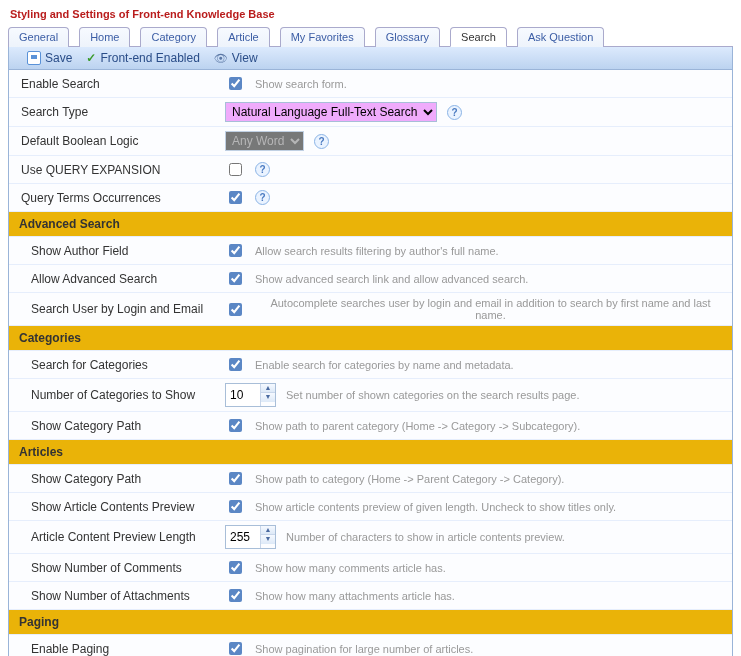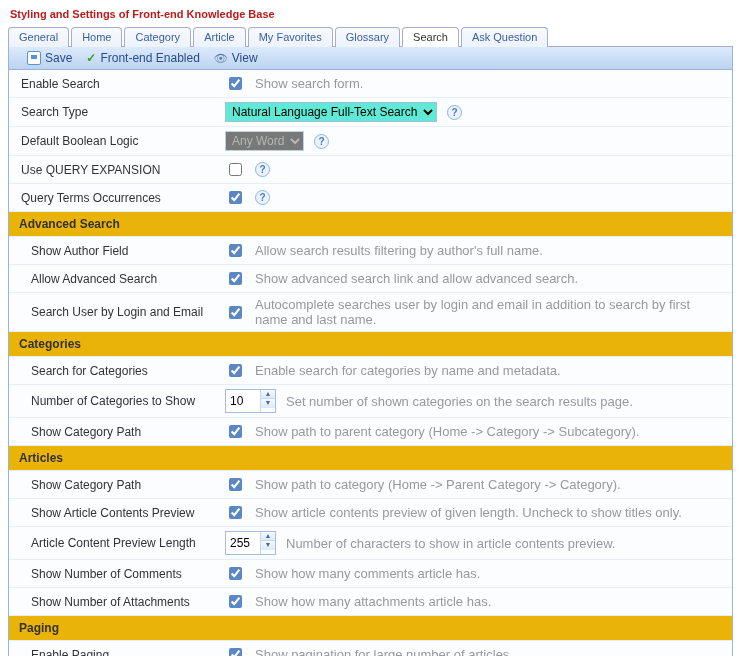--- a/index.html
+++ b/index.html
@@ -21,21 +21,21 @@
     display: flex;
     border-bottom: 1px solid #aac;
     margin-bottom: 0;
   }
   .tab {
     padding: 3px 10px;
     border: 1px solid #aac;
     border-bottom: none;
     background: linear-gradient(#f7faff, #edf3fb);
     color: #3b5da5;
-    margin-right: 2px;
+    margin-right: 10px;
     border-radius: 4px 4px 0 0;
     cursor: pointer;
     position: relative;
     top: 1px;
     font-size: 11px;
   }
   .tab.active {
     background: #fff;
     color: #333;
     border-bottom: 1px solid #fff;
@@ -84,37 +84,37 @@
     color: #333;
   }
   .row .label.indent { padding-left: 22px; }
   .row .ctrl {
     display: flex;
     align-items: center;
     gap: 10px;
     padding: 2px 6px;
     flex: 1;
   }
-  .desc { color: #999; font-size: 13px; }
+  .desc { color: #999; font-size: 11px; text-align: center; }
   .section {
     background: #eab308;
     font-weight: bold;
     padding: 5px 8px 5px 10px;
     border-bottom: 1px solid #e6eefc;
     color: #333;
     font-size: 12px;
   }
   input[type=checkbox] {
     width: 13px; height: 13px; cursor: pointer;
     accent-color: #5b87c5;
   }
   select {
     font-size: 12px;
     border: 1px solid #a8bed8;
-    background: #5eead4;
+    background: #f0abfc;
     padding: 1px 2px;
     height: 20px;
   }
   select:disabled { background:#404040; color:#999; }
   .spinner {
     display:inline-flex; align-items:stretch;
     border:1px solid #a8bed8;
     height:24px;
   }
   .spinner input {

